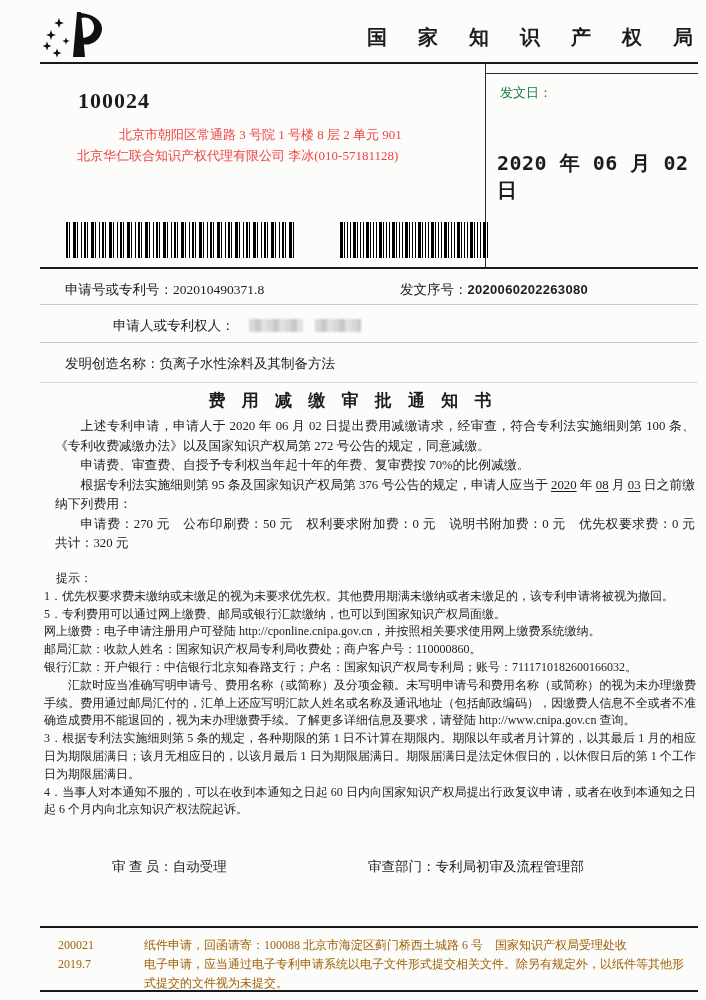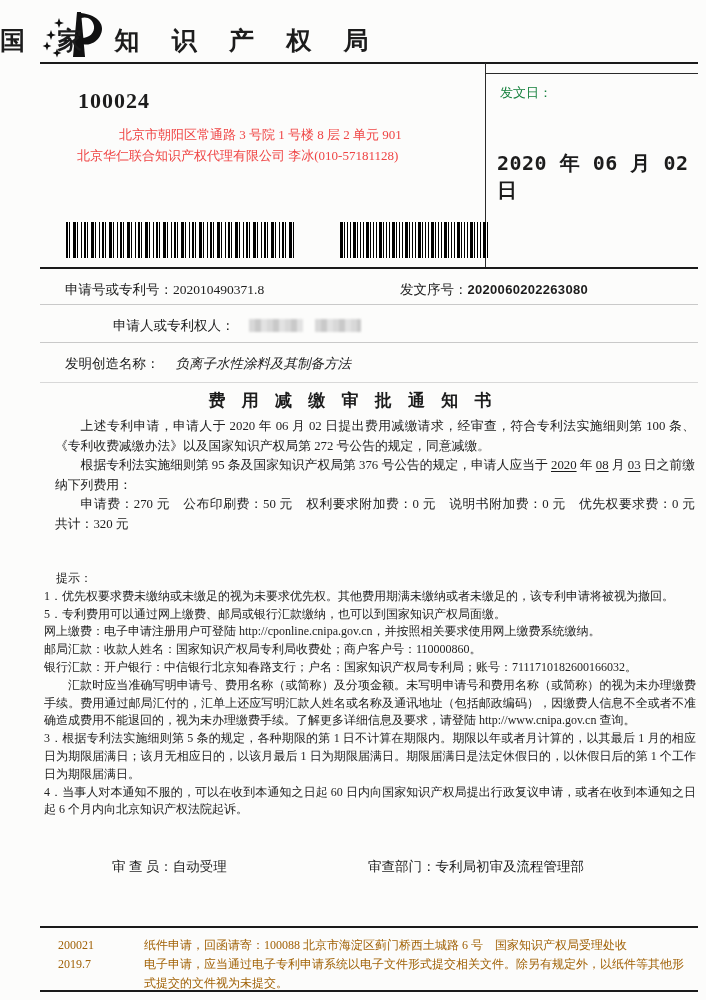--- a/index.html
+++ b/index.html
@@ -3,21 +3,21 @@
 <meta charset="utf-8">
 <style>
   html,body{margin:0;padding:0;background:#e8e8e6;}
   .page{
     position:relative;width:706px;height:1000px;margin:0 auto;
     background:#fcfcfb;color:#1c1c1c;overflow:hidden;
     font-family:"Liberation Serif","DejaVu Serif",serif;
   }
   .abs{position:absolute;}
   
-  .org-title{left:0;right:0;top:24px;text-align:left;font-size:25px;font-weight:bold;letter-spacing:13px;}
+  .org-title{left:0;right:0;top:24px;text-align:right;font-size:20px;font-weight:bold;letter-spacing:13px;}
   .rule{background:#1a1a1a;}
   .rule-thin{background:#c9c9c9;}
   .rule-header{left:40px;top:62px;width:658px;height:2px;}
   .vline-datebox{left:485px;top:63px;width:1px;height:206px;background:#2a2a2a;}
   .rule-datebox-top{left:486px;top:73px;width:212px;height:1px;background:#2a2a2a;}
   
   .postal{left:78px;top:88px;font-size:22px;font-weight:bold;letter-spacing:1px;}
   .addr{left:75px;top:124px;width:412px;font-size:13px;line-height:21px;color:#ef4444;}
   .addr .l1{padding-left:44px;}
   .addr .l2{padding-left:2px;}
@@ -35,21 +35,21 @@
   .row1 .serial b{font-family:"Liberation Sans","DejaVu Sans",sans-serif;font-size:13px;letter-spacing:0.3px;}
   .rule-d{left:40px;top:304px;width:658px;height:1px;}
   .row2{top:317px;margin-left:48px;}
   .redact{display:inline-block;height:13px;border-radius:1px;vertical-align:-2px;
     background:repeating-linear-gradient(90deg,#d8d8d8 0,#d8d8d8 6px,#c9c9c9 6px,#c9c9c9 12px,#e2e2e2 12px,#e2e2e2 18px);
     filter:blur(1px);}
   .redact.a{width:54px;margin-left:14px;}
   .redact.b{width:46px;margin-left:12px;}
   .rule-e{left:40px;top:342px;width:658px;height:1px;}
   .row3{top:355px;}
-  .row3 .val{margin-left:16px;font-style:italic;}
+  .row3 .val{}
   .rule-f{left:40px;top:382px;width:658px;height:1px;background:#d8d8d8;}
   
   .notice-title{left:0;right:0;top:389px;text-align:center;font-size:17px;font-weight:bold;letter-spacing:6px;}
   .body-block{left:55px;top:417px;width:640px;font-size:12.8px;line-height:19.5px;text-align:justify;}
   .body-block p{margin:0;text-indent:2em;}
   .u{text-decoration:underline;text-underline-offset:2px;}
   
   .notes{left:44px;top:570px;width:652px;font-size:12px;line-height:17.8px;color:#222;text-align:justify;}
   .notes p{margin:0;}
   .notes .head{padding-left:12px;}
@@ -118,20 +118,21 @@
 
   <div class="abs frow row3">
     <span>发明创造名称：</span><span class="val">负离子水性涂料及其制备方法</span>
   </div>
   <div class="abs rule-thin rule-f"></div>
 
   <div class="abs notice-title">费 用 减 缴 审 批 通 知 书</div>
 
   <div class="abs body-block">
     <p>上述专利申请，申请人于 2020 年 06 月 02 日提出费用减缴请求，经审查，符合专利法实施细则第 100 条、《专利收费减缴办法》以及国家知识产权局第 272 号公告的规定，同意减缴。</p>
+    <p>申请费、审查费、自授予专利权当年起十年的年费、复审费按 70%的比例减缴。</p>
     <p><span>根据专利法实施细则第 95 条及国家知识产权局第 376 号公告的规定，申请人应当于 </span><span class="u">2020</span><span> 年 </span><span class="u">08</span><span> 月 </span><span class="u">03</span><span> 日</span><span>之前缴纳下列费用：</span></p>
     <p>申请费：270 元　公布印刷费：50 元　权利要求附加费：0 元　说明书附加费：0 元　优先权要求费：0 元　　共计：320 元</p>
   </div>
 
   <div class="abs notes">
     <p class="head">提示：</p>
     <p>1．优先权要求费未缴纳或未缴足的视为未要求优先权。其他费用期满未缴纳或者未缴足的，该专利申请将被视为撤回。</p>
     <p>5．专利费用可以通过网上缴费、邮局或银行汇款缴纳，也可以到国家知识产权局面缴。</p>
     <p>网上缴费：电子申请注册用户可登陆 http://cponline.cnipa.gov.cn，并按照相关要求使用网上缴费系统缴纳。</p>
     <p>邮局汇款：收款人姓名：国家知识产权局专利局收费处；商户客户号：110000860。</p>

